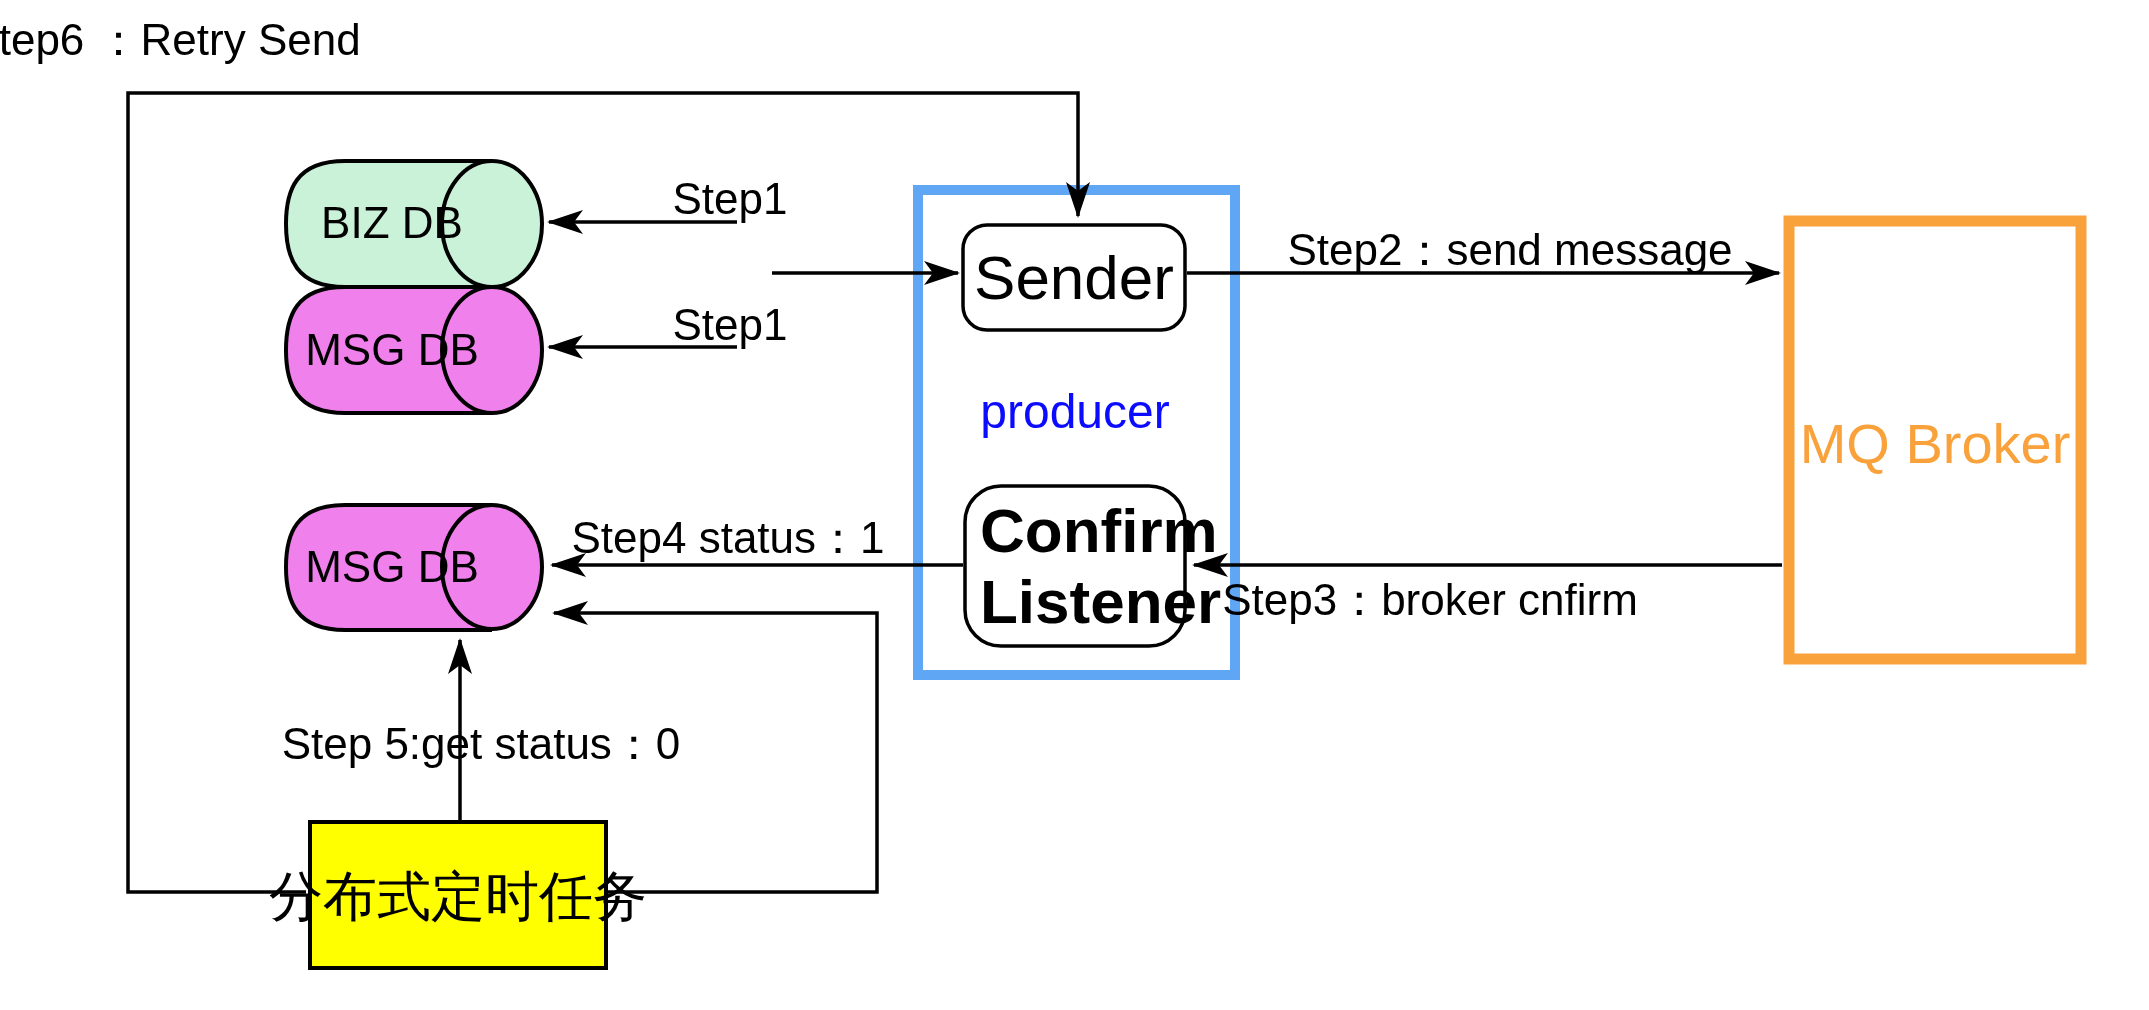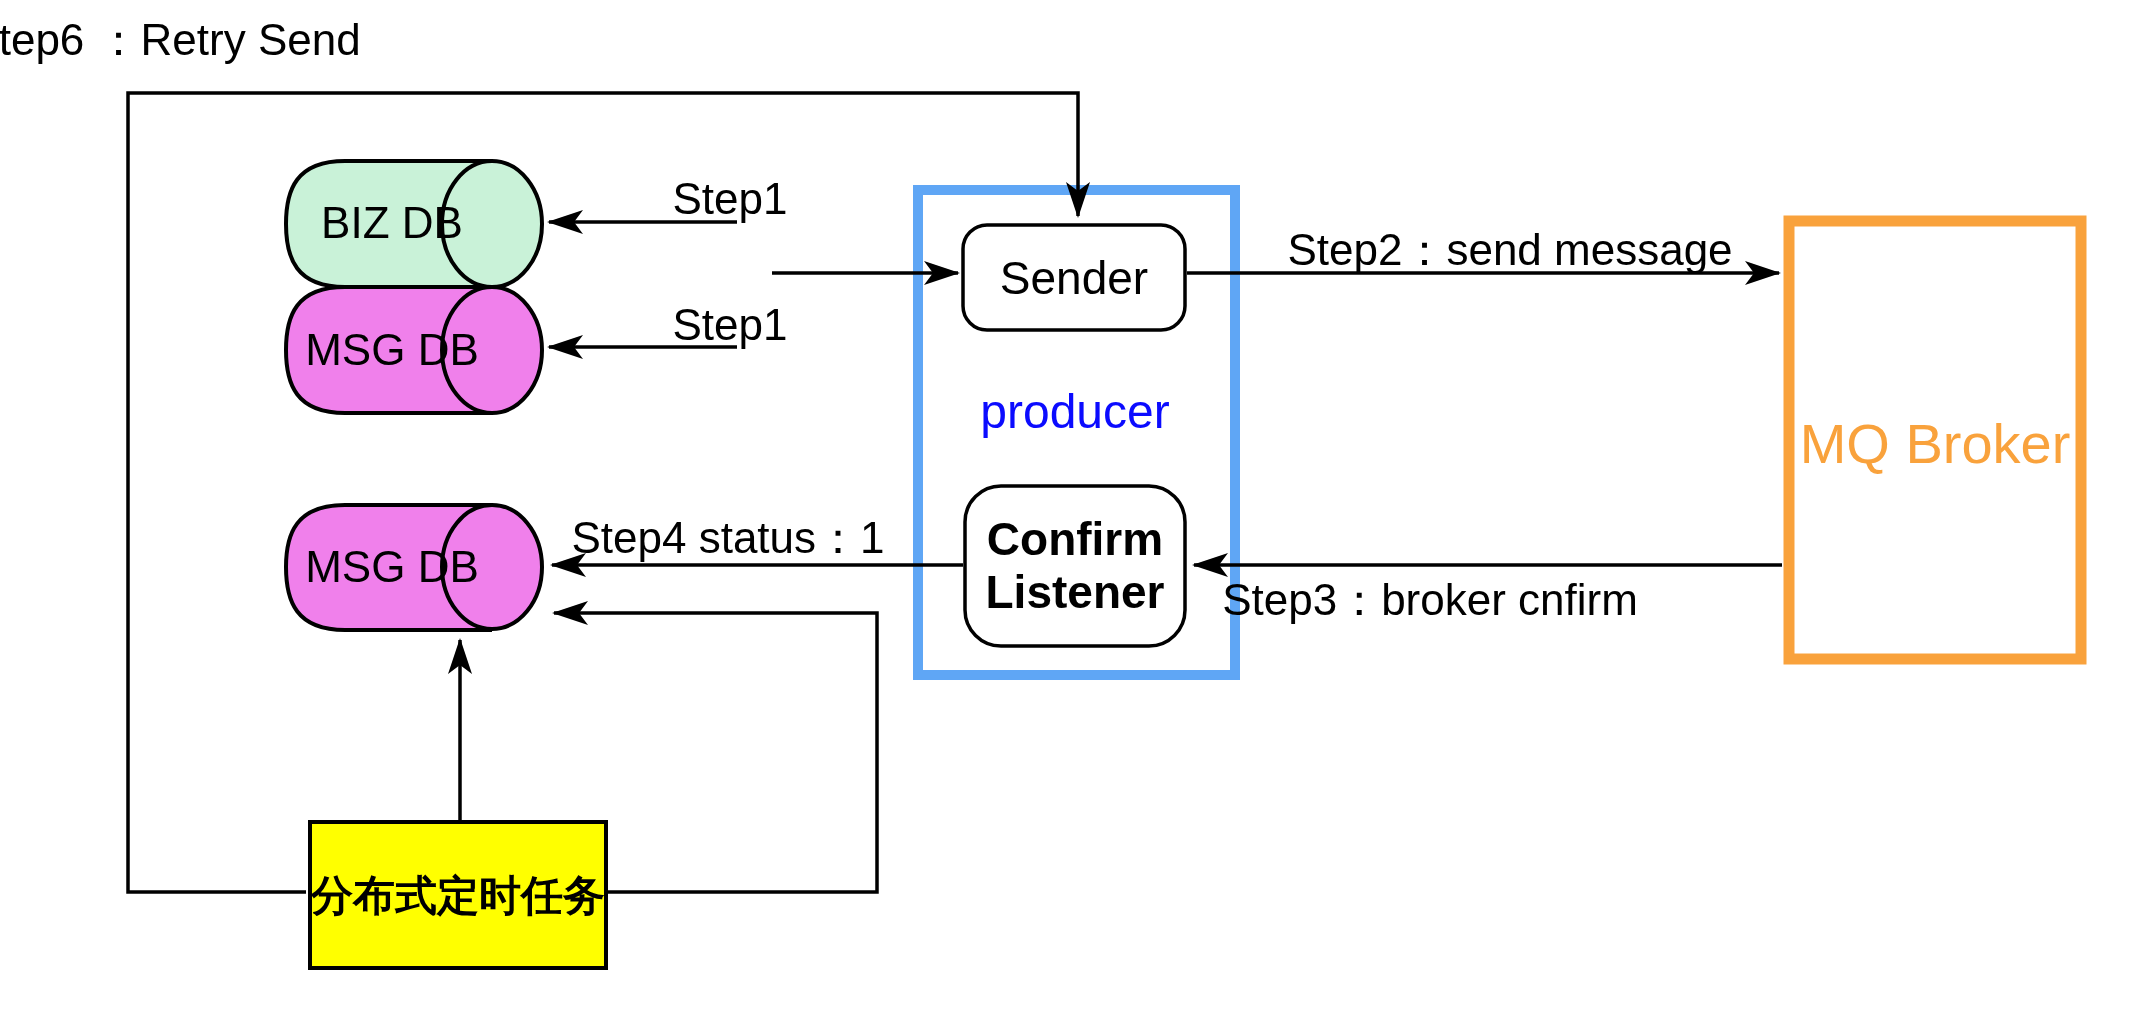--- a/index.html
+++ b/index.html
@@ -15,25 +15,25 @@
     position:absolute;
     transform:translate(-50%,-50%);
     white-space:nowrap;
     color:#000;
     font-size:44px;
     line-height:1.15;
     text-align:center;
     z-index:5;
   }
   .db-lbl{font-size:44px;}
-  .node-lbl{font-size:46px;text-align:center;}
+  .node-lbl{font-size:62px;text-align:center;}
   .producer-lbl{font-size:48px;color:var(--producer-text,#0b0bff);}
   .broker-lbl{font-size:56px;color:var(--broker,#f9a23c);}
   .confirm-lbl{white-space:normal;width:190px;font-weight:bold;}
-  .timer-lbl{font-size:42px;font-weight:bold;}
+  .timer-lbl{font-size:54px;font-weight:normal;}
   
   .edge{stroke:var(--line,#000);stroke-width:3.5;fill:none;}
   .shape{stroke:var(--line,#000);stroke-width:4;}
   .biz{fill:var(--biz-db-fill,#c9f2d8);}
   .msg{fill:var(--msg-db-fill,#f080eb);}
   .producer-box{fill:none;stroke:var(--producer-border,#5fa6f5);stroke-width:10;}
   .broker-box{fill:#ffffff;stroke:var(--broker,#f9a23c);stroke-width:11;}
   .white-node{fill:#ffffff;stroke:var(--line,#000);stroke-width:3.5;}
   .timer-box{fill:var(--timer-fill,#ffff00);stroke:var(--line,#000);stroke-width:4;}
   .arrowhead{fill:var(--line,#000);}
@@ -95,16 +95,17 @@
 
   <div class="lbl node-lbl" style="left:1074px;top:278px;">Sender</div>
   <div class="lbl producer-lbl" style="left:1075px;top:412px;">producer</div>
   <div class="lbl node-lbl confirm-lbl" style="left:1075px;top:566px;">Confirm Listener</div>
 
   <div class="lbl broker-lbl" style="left:1935px;top:444px;">MQ Broker</div>
 
   <div class="lbl" style="left:1510px;top:250px;">Step2：send message</div>
   <div class="lbl" style="left:1430px;top:600px;">Step3：broker cnfirm</div>
   <div class="lbl" style="left:728px;top:538px;">Step4 status：1</div>
+  <div class="lbl" style="left:481px;top:744px;">Step 5:get status：0</div>
 
   <div class="lbl timer-lbl" style="left:458px;top:896px;">分布式定时任务</div>
 
 </div>
 
 </body></html>

